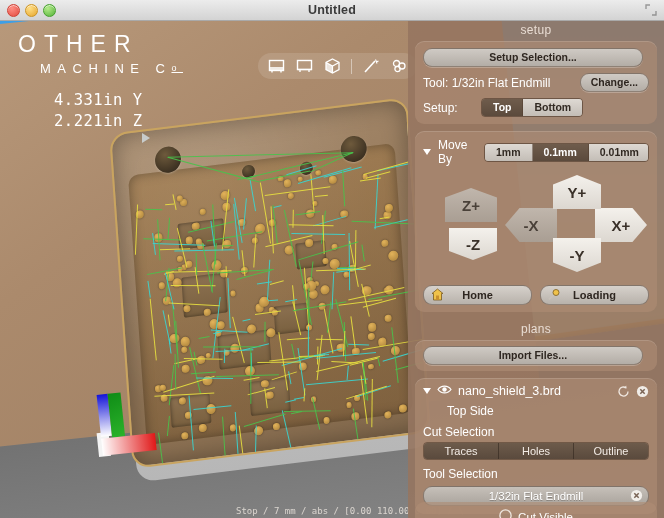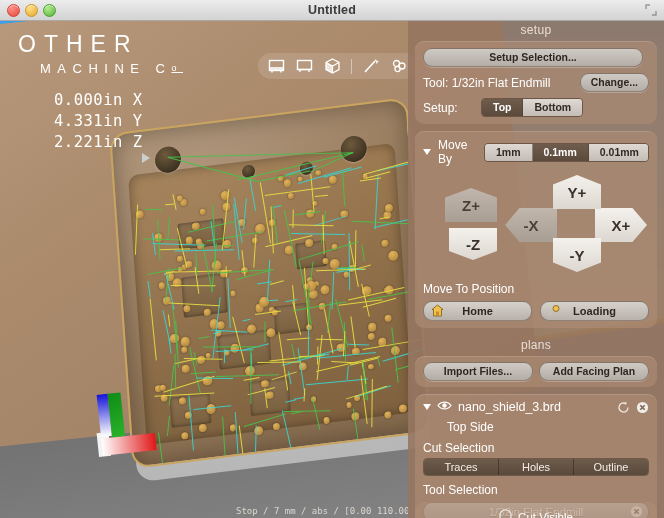--- a/index.html
+++ b/index.html
@@ -586,21 +586,20 @@
       <div class="giz-green"></div>
       <div class="giz-red"></div>
     </div>
 
     <div class="hud">
       <div class="logo-1">OTHER</div>
       <div class="logo-2">
         <span>MACHINE C</span><span class="sup">o</span>
       </div>
       <div class="coords">
-        <div>0.000in X</div>
         <div>4.331in Y</div>
         <div>2.221in Z</div>
         <div class="coord-tri"></div>
       </div>
     </div>
 
     <div class="vtoolbar">
       <div class="vbtn">
         <svg width="17" height="15" viewBox="0 0 17 15">
             <rect x="1.5" y="1.5" width="14" height="10" fill="none" stroke="#fff" stroke-width="1.4"></rect>
@@ -676,21 +675,20 @@
 
       <div class="jog">
         <div class="key grey k-zp">Z+</div>
         <div class="key k-zm">-Z</div>
         <div class="key grey k-xm">-X</div>
         <div class="key k-xp">X+</div>
         <div class="key k-yp">Y+</div>
         <div class="key k-ym">-Y</div>
       </div>
 
-      <div class="label" style="margin-top:2px;">Move To Position</div>
       <div class="row" style="gap:8px;margin-top:5px;">
         <div class="btn-ico">
           <span class="ic">
             <svg width="13" height="13" viewBox="0 0 13 13">
                 <path d="M6.5 1 L12 5.5 L10.5 5.5 L10.5 12 L2.5 12 L2.5 5.5 L1 5.5 Z" fill="#f0c24a" stroke="#7a5a20" stroke-width=".8"></path>
                 <rect x="5" y="7.5" width="3" height="4.5" fill="#c98f2c"></rect>
               </svg>
           </span>
           <span>Home</span>
         </div>
@@ -703,21 +701,20 @@
           </span>
           <span>Loading</span>
         </div>
       </div>
     </div>
 
     <div class="sec-title">plans</div>
     <div class="card" style="padding:6px 8px;">
       <div class="row spread">
         <div class="pill wide" style="margin-right:6px;">Import Files...</div>
-        <div class="pill wide">Add Facing Plan</div>
       </div>
     </div>
 
     <div class="card" style="padding:6px 8px 8px;">
       <div class="plan-head">
         <div class="disc-tri down"></div>
         <span>
           <svg width="15" height="11" viewBox="0 0 15 11">
               <path d="M1 5.5 C4 1, 11 1, 14 5.5 C11 10, 4 10, 1 5.5 Z" fill="none" stroke="#fff" stroke-width="1.2"></path>
               <circle cx="7.5" cy="5.5" r="2.2" fill="#fff"></circle>

